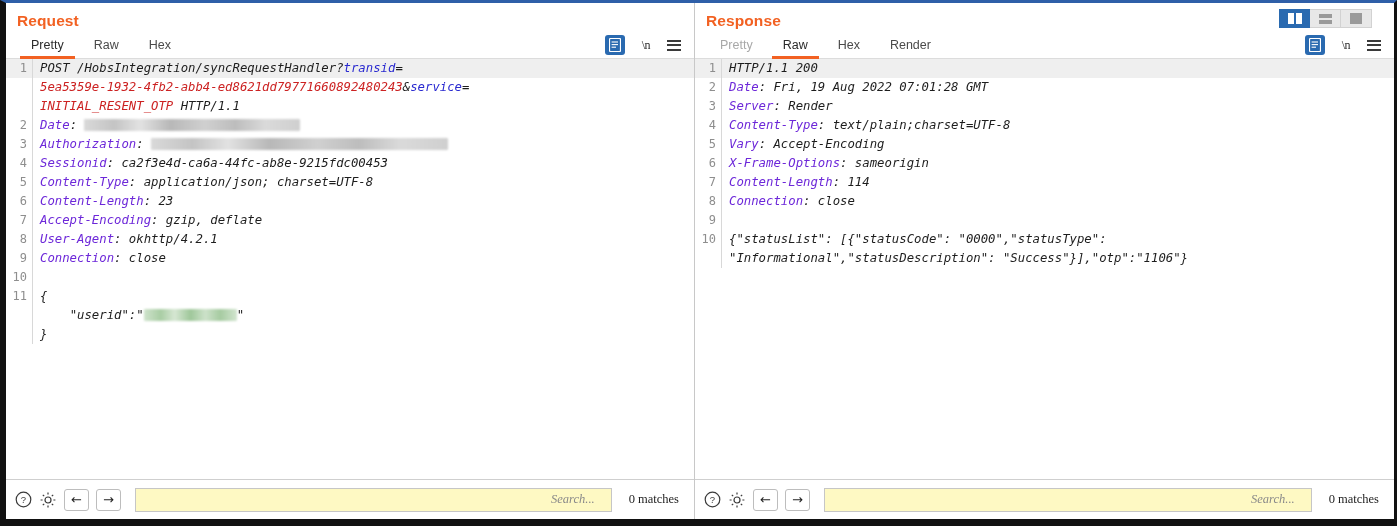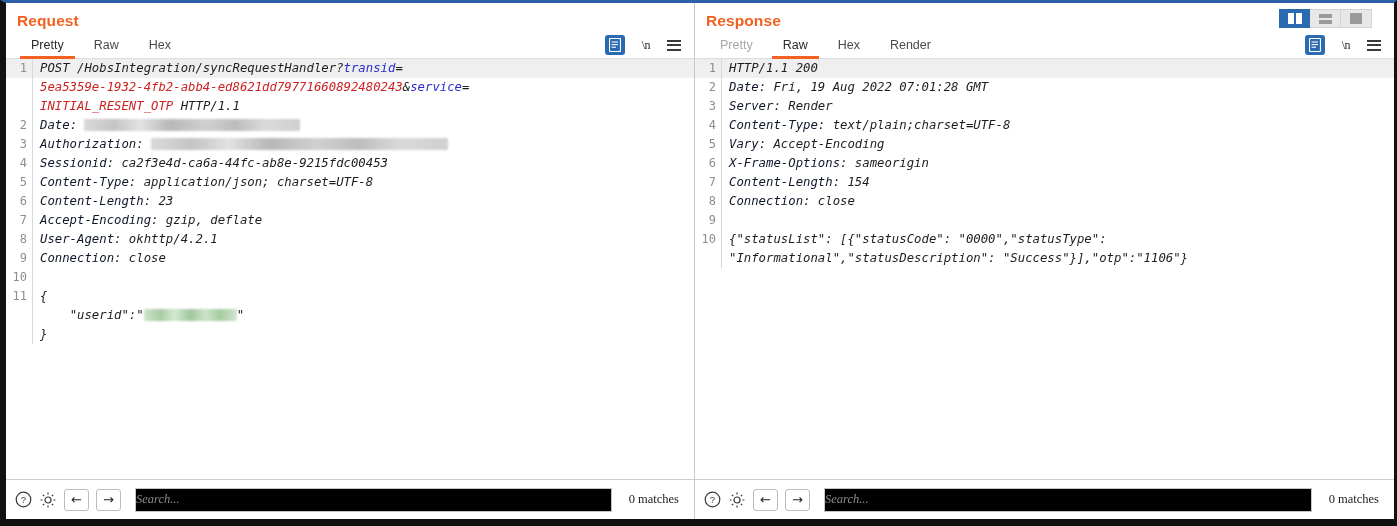--- a/index.html
+++ b/index.html
@@ -134,21 +134,21 @@
     font-size: 12px;
   }
   .code {
     padding-left: 7px;
     white-space: pre-wrap;
     word-break: break-all;
     color: #1d1d1d;
     flex: 1 1 auto;
     font-style: italic;
   }
-  .hdr { color: #0f172a; }
+  .hdr { color: #6d28d9; }
   .red { color: #cc2222; }
   .blu { color: #2a2ad0; }
   .blk { color: #1d1d1d; }
 
   .redact {
     display: inline-block;
     vertical-align: -2px;
     background: linear-gradient(90deg,#d9d9d9 0%,#c4c4c4 14%,#e2e2e2 26%,#b8b8b8 40%,#d0d0d0 56%,#bdbdbd 70%,#dadada 84%,#cfcfcf 100%);
     filter: blur(1.1px);
     border-radius: 1px;
@@ -176,29 +176,30 @@
     display: flex; align-items: center; justify-content: center;
     cursor: pointer;
     font-size: 13px;
     color: #1d1d1d;
     font-family: "DejaVu Sans", sans-serif;
   }
   .search-input {
     flex: 1 1 auto;
     height: 24px;
     border: 1px solid #c6c6c6;
-    background: #000000;
+    background: #fef9c3;
     margin-left: 7px;
     margin-right: 10px;
-    padding: 0 0;
+    padding: 0 16px;
     font-size: 12.5px;
     font-family: "Liberation Serif", serif;
     font-style: italic;
     color: #7c7c7c;
     outline: none;
+    text-align: right;
   }
   .search-input::placeholder { color: #8a8a8a; font-style: italic; }
   .matches {
     font-size: 12.5px;
     color: #1d1d1d;
     white-space: nowrap;
     padding-right: 4px;
     font-family: "Liberation Serif", serif;
   }
 </style>
@@ -380,21 +381,21 @@
           <div class="code-row">
             <div class="gutter">5</div>
             <div class="code"><span class="hdr">Vary</span><span class="blk">: Accept-Encoding</span></div>
           </div>
           <div class="code-row">
             <div class="gutter">6</div>
             <div class="code"><span class="hdr">X-Frame-Options</span><span class="blk">: sameorigin</span></div>
           </div>
           <div class="code-row">
             <div class="gutter">7</div>
-            <div class="code"><span class="hdr">Content-Length</span><span class="blk">: 154</span></div>
+            <div class="code"><span class="hdr">Content-Length</span><span class="blk">: 114</span></div>
           </div>
           <div class="code-row">
             <div class="gutter">8</div>
             <div class="code"><span class="hdr">Connection</span><span class="blk">: close</span></div>
           </div>
           <div class="code-row">
             <div class="gutter">9</div>
             <div class="code">&nbsp;</div>
           </div>
           <div class="code-row">

